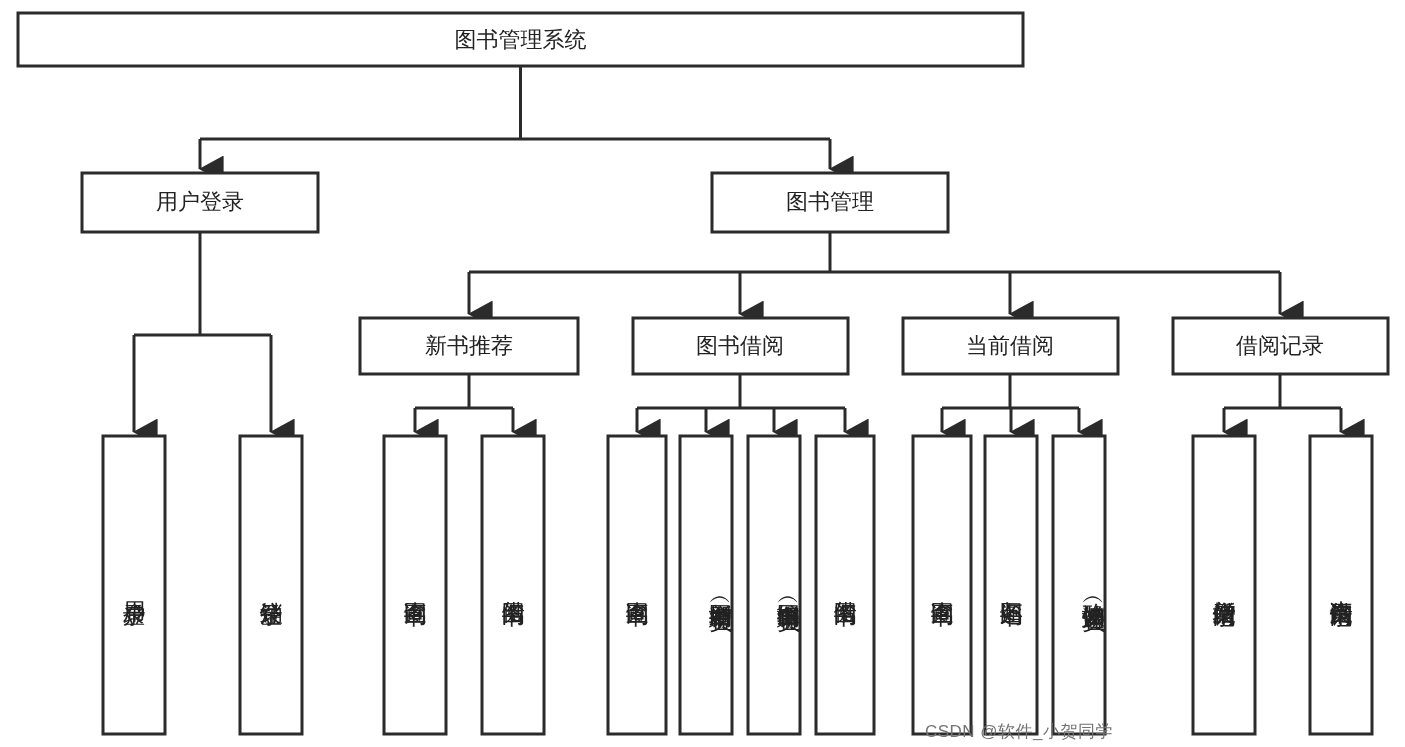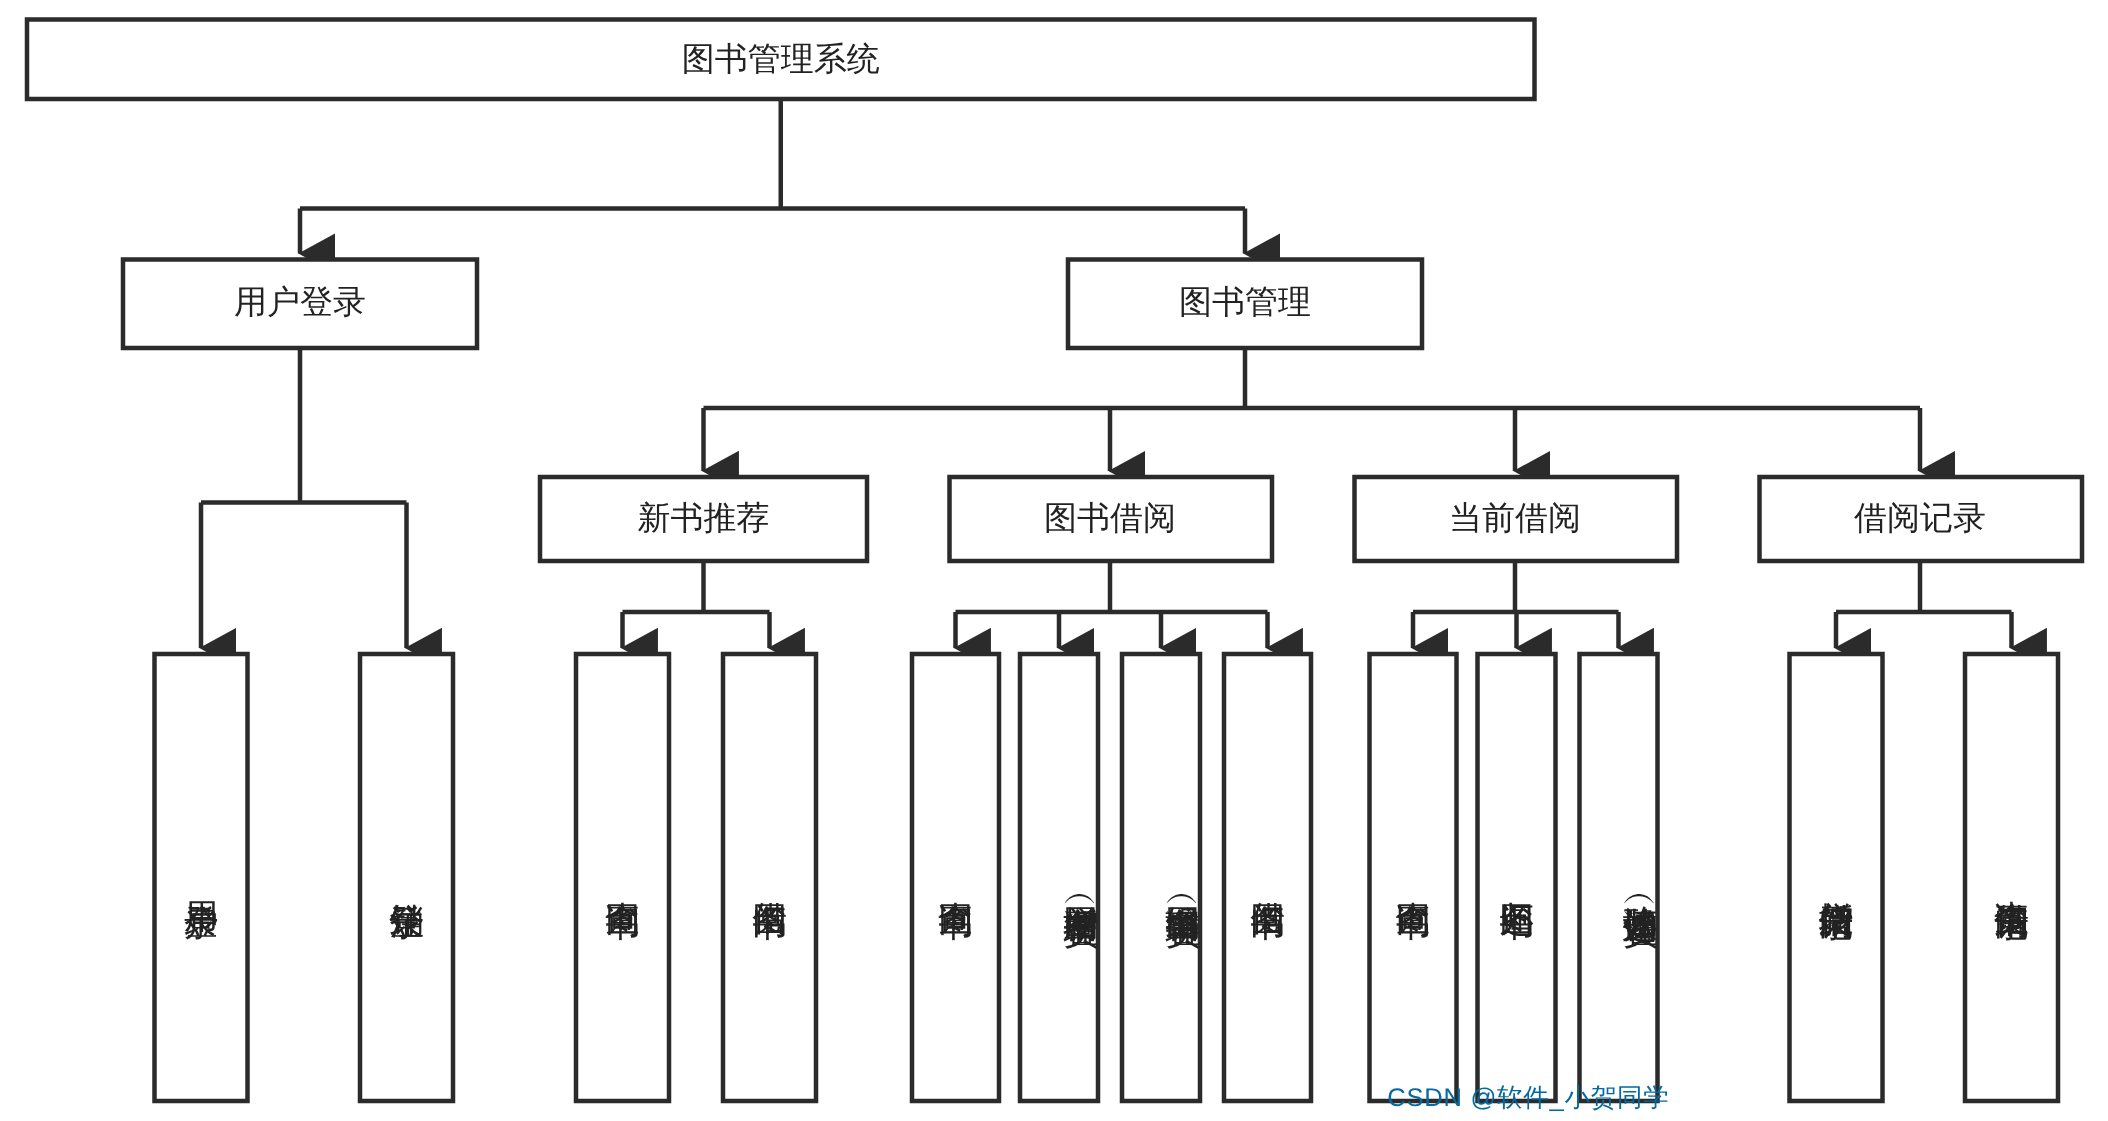--- a/index.html
+++ b/index.html
@@ -60,21 +60,21 @@
     color: #222222;
     white-space: nowrap;
     pointer-events: none;
   }
   .watermark {
     position: absolute;
     right: 8px;
     bottom: 4px;
     font-family: "Liberation Sans", "DejaVu Sans", sans-serif;
     font-size: 17px;
-    color: #0369a1;
+    color: #737373;
     letter-spacing: 0.5px;
     user-select: none;
   }
 </style>
 </head>
 <body>
 
 <div id="diagram-root">
 
   <svg id="flow" viewBox="0 0 1405 747">

